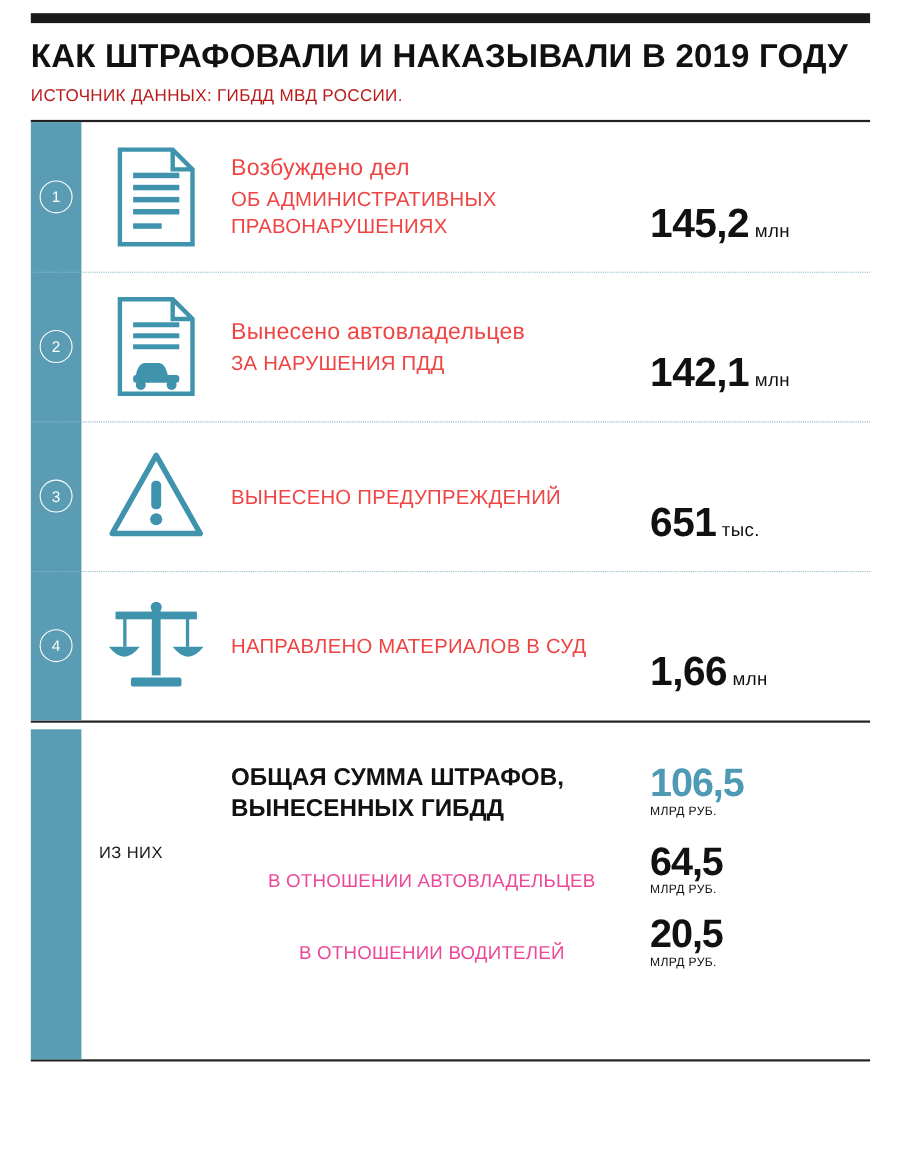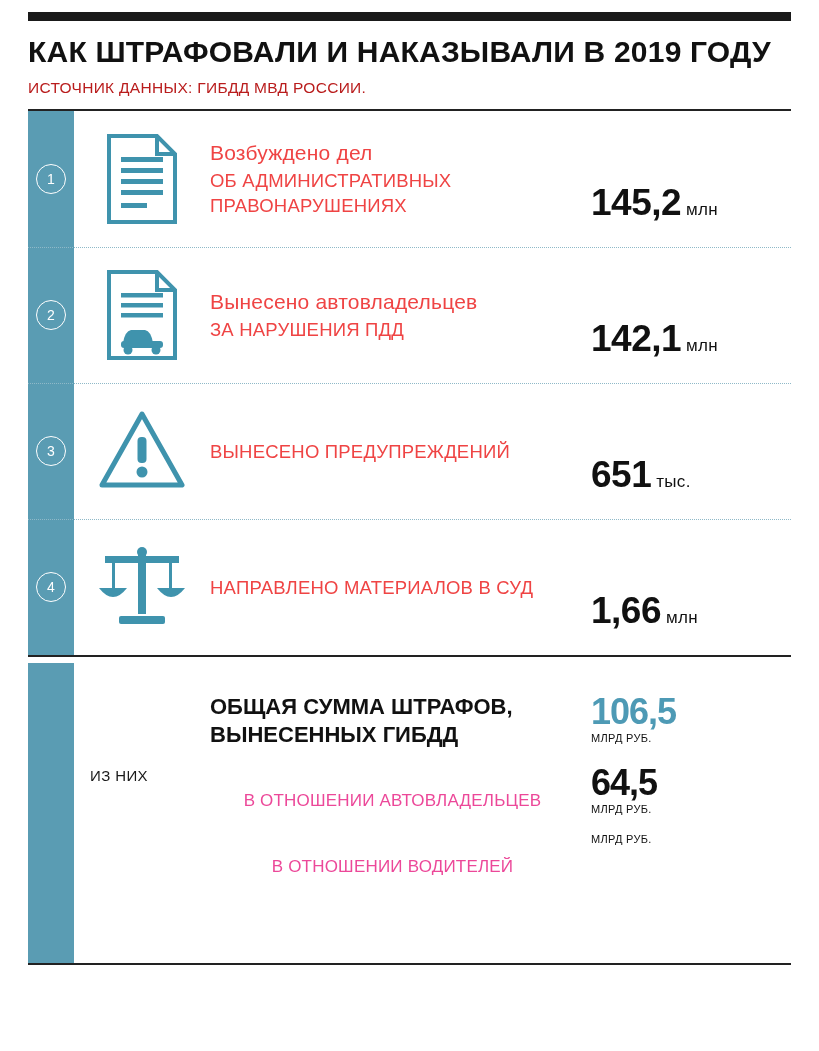--- a/index.html
+++ b/index.html
@@ -327,20 +327,21 @@
         <div class="sum-label small">В отношении автовладельцев</div>
         <div class="sum-value">
           <span class="big">64,5</span>
           <span class="unit">МЛРД РУБ.</span>
         </div>
       </div>
 
       <div class="sum-row item">
         <div class="sum-label small">В отношении водителей</div>
         <div class="sum-value">
+          <span class="big">20,5</span>
           <span class="unit">МЛРД РУБ.</span>
         </div>
       </div>
 
       <div class="bottom-space"></div>
     </div>
   </div>
 
 </div>
 

